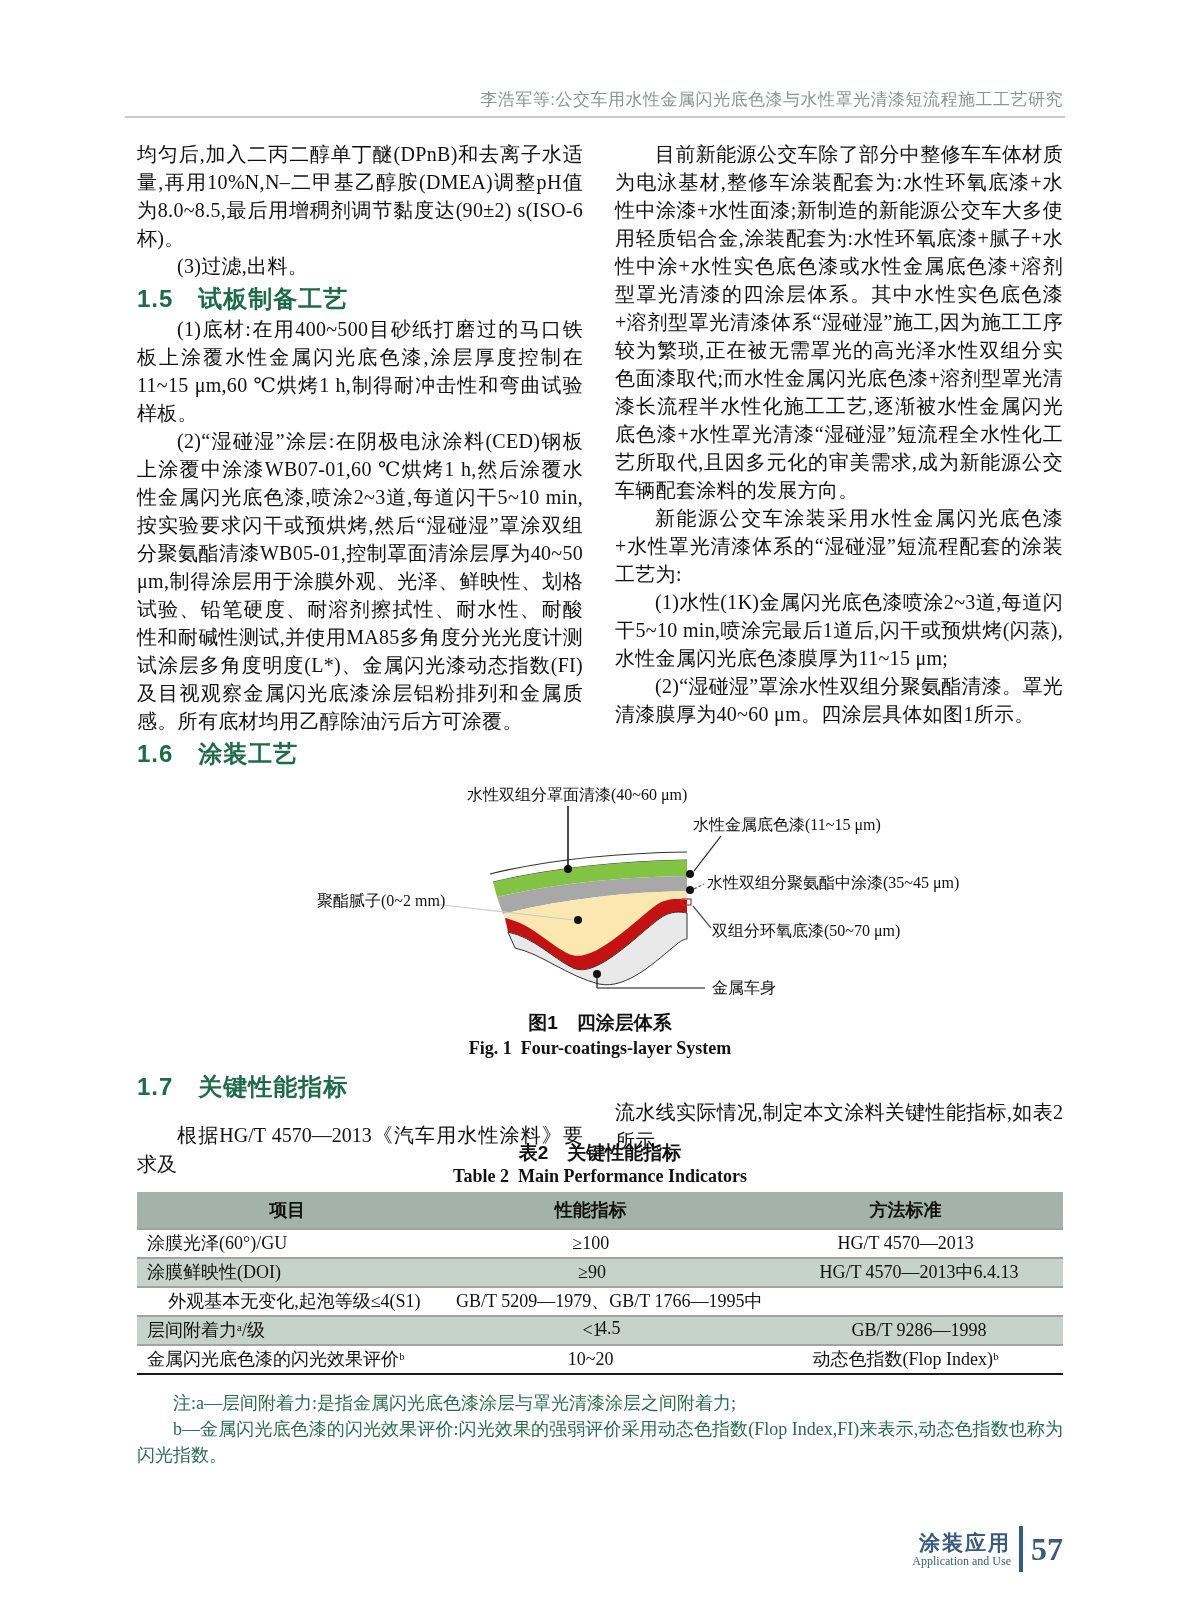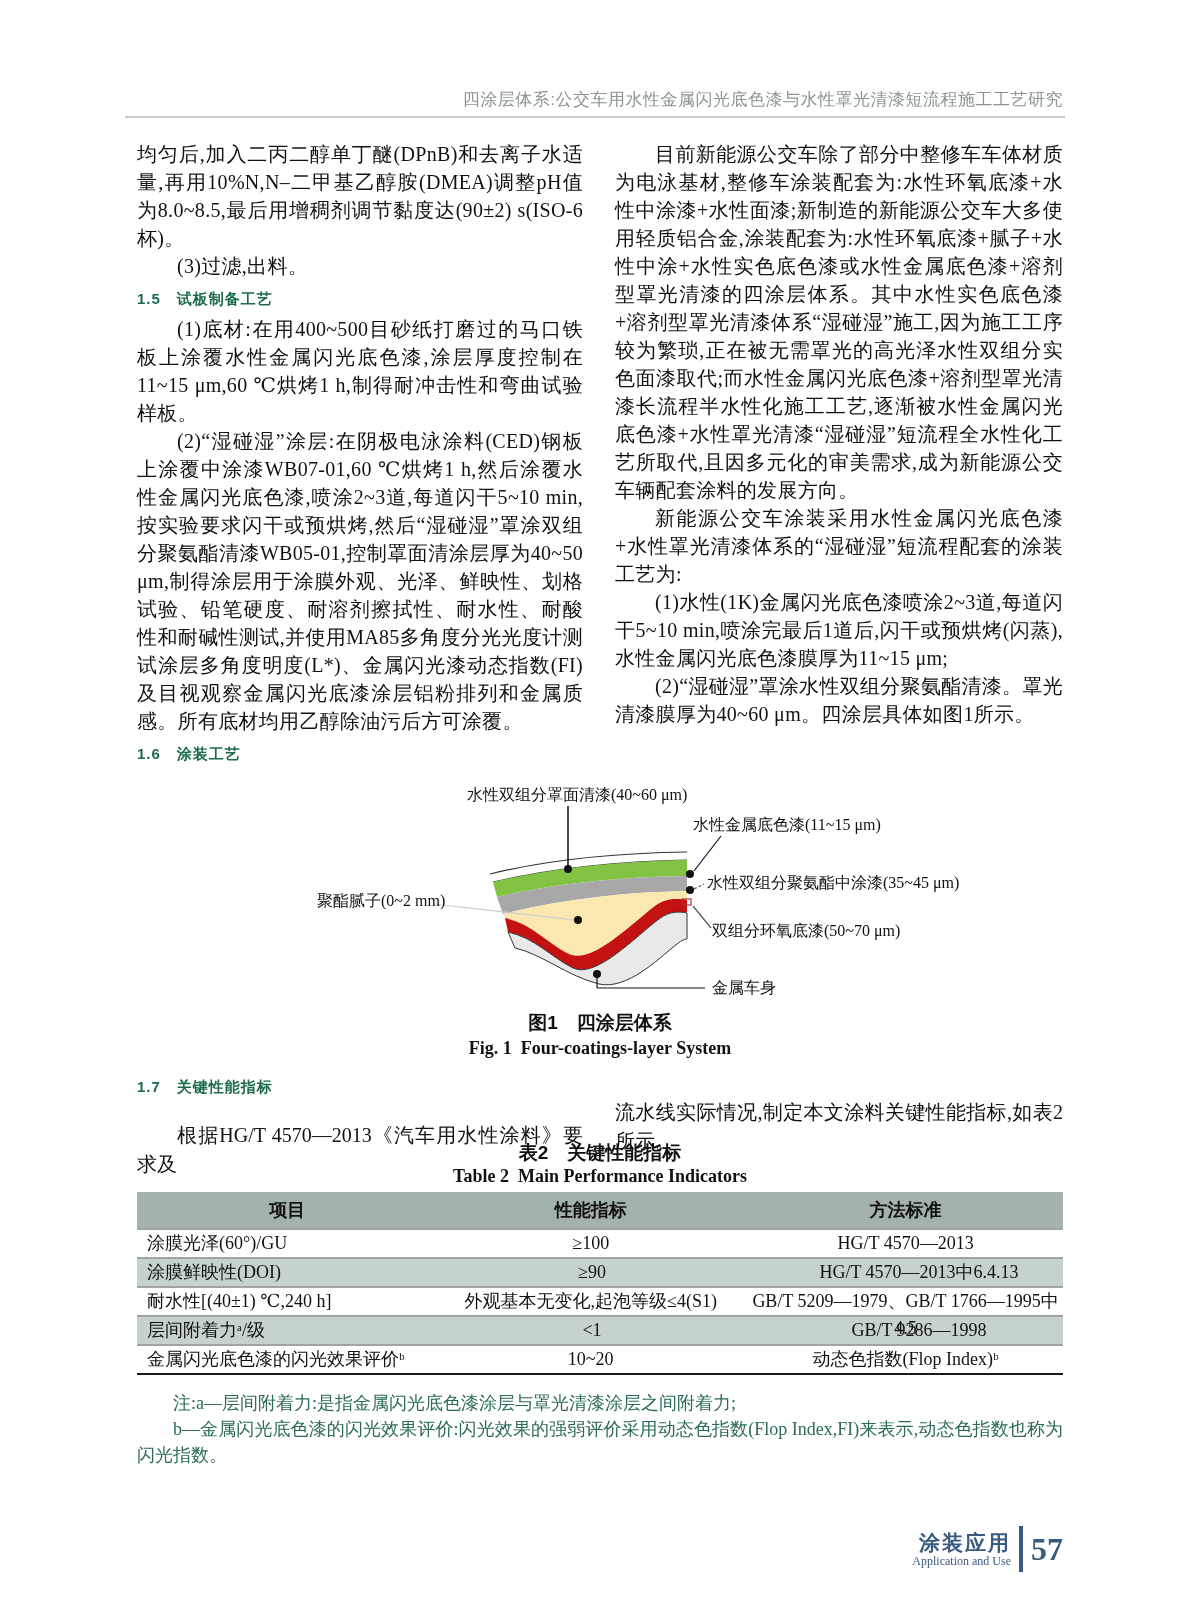--- a/index.html
+++ b/index.html
@@ -22,21 +22,21 @@
     font-size:17px;color:var(--running_gray);letter-spacing:0.5px;
   }
   .head-rule{position:absolute;top:116px;left:125px;width:940px;height:2px;background:#c6cbc8;}
   .col{position:absolute;top:140px;font-size:20px;line-height:28px;text-align:justify;letter-spacing:0.3px;}
   .col-left{left:137px;width:446px;}
   .col-right{left:615px;width:448px;}
   .col p{margin:0;}
   .indent{text-indent:2em;}
   h3.sec{
     margin:5px 0 2px;font-family:"Liberation Sans","DejaVu Sans",sans-serif;
-    font-size:15px;font-weight:bold;color:var(--accent_green);letter-spacing:1px;
+    font-size:24px;font-weight:bold;color:var(--accent_green);letter-spacing:1px;
   }
   .figure-wrap{position:absolute;top:778px;left:137px;width:926px;height:240px;}
   .fig-label{font-size:16px;fill:#111;font-family:"Liberation Serif","DejaVu Serif",serif;}
   .caption{position:absolute;left:137px;width:926px;text-align:center;font-weight:bold;}
   .caption-zh{top:1010px;font-size:19px;font-family:"Liberation Sans","DejaVu Sans",sans-serif;}
   .caption-en{top:1038px;font-size:18px;}
   .sec17-left{position:absolute;top:1072px;left:137px;width:446px;font-size:20px;line-height:29px;text-align:justify;}
   .sec17-right{position:absolute;top:1078px;left:615px;width:448px;font-size:20px;line-height:29px;text-align:justify;}
   .tbl-title{position:absolute;left:137px;width:926px;text-align:center;font-weight:bold;}
   .tbl-title-zh{top:1140px;font-size:19px;font-family:"Liberation Sans","DejaVu Sans",sans-serif;}
@@ -59,21 +59,21 @@
   .footer-zh{font-family:"Liberation Sans","DejaVu Sans",sans-serif;font-weight:bold;font-size:21px;line-height:23px;letter-spacing:2px;}
   .footer-en{font-size:12px;line-height:14px;}
   .footer-bar{width:4px;height:46px;background:var(--footer_blue);margin-right:8px;}
   .footer-page{font-size:32px;font-weight:bold;}
 </style>
 </head>
 <body>
 
 <div class="page">
 
-  <div class="running-title">四涂层体系:公交车用水性金属闪光底色漆与水性罩光清漆短流程施工工艺研究</div>
+  <div class="running-title">李浩军等:公交车用水性金属闪光底色漆与水性罩光清漆短流程施工工艺研究</div>
   <div class="head-rule"></div>
 
   <div class="col col-left">
     <p>均匀后,加入二丙二醇单丁醚(DPnB)和去离子水适量,再用10%N,N–二甲基乙醇胺(DMEA)调整pH值为8.0~8.5,最后用增稠剂调节黏度达(90±2) s(ISO-6杯)。</p>
     <p class="indent">(3)过滤,出料。</p>
     <h3 class="sec">1.5 试板制备工艺</h3>
     <p class="indent">(1)底材:在用400~500目砂纸打磨过的马口铁板上涂覆水性金属闪光底色漆,涂层厚度控制在11~15 μm,60 ℃烘烤1 h,制得耐冲击性和弯曲试验样板。</p>
     <p class="indent">(2)“湿碰湿”涂层:在阴极电泳涂料(CED)钢板上涂覆中涂漆WB07-01,60 ℃烘烤1 h,然后涂覆水性金属闪光底色漆,喷涂2~3道,每道闪干5~10 min,按实验要求闪干或预烘烤,然后“湿碰湿”罩涂双组分聚氨酯清漆WB05-01,控制罩面清涂层厚为40~50 μm,制得涂层用于涂膜外观、光泽、鲜映性、划格试验、铅笔硬度、耐溶剂擦拭性、耐水性、耐酸性和耐碱性测试,并使用MA85多角度分光光度计测试涂层多角度明度(L*)、金属闪光漆动态指数(FI)及目视观察金属闪光底漆涂层铝粉排列和金属质感。所有底材均用乙醇除油污后方可涂覆。</p>
     <h3 class="sec">1.6 涂装工艺</h3>
   </div>
@@ -154,21 +154,20 @@
       <div class="c1">涂膜光泽(60°)/GU</div>
       <div class="c2">≥100</div>
       <div class="c3">HG/T 4570—2013</div>
     </div>
     <div class="trow tr alt">
       <div class="c1">涂膜鲜映性(DOI)</div>
       <div class="c2">≥90</div>
       <div class="c3">HG/T 4570—2013中6.4.13</div>
     </div>
     <div class="trow tr">
-      <div class="c1">耐水性[(40±1) ℃,240 h]</div>
       <div class="c2">外观基本无变化,起泡等级≤4(S1)</div>
       <div class="c3">GB/T 5209—1979、GB/T 1766—1995中4.5</div>
     </div>
     <div class="trow tr alt">
       <div class="c1">层间附着力ᵃ/级</div>
       <div class="c2">&lt;1</div>
       <div class="c3">GB/T 9286—1998</div>
     </div>
     <div class="trow tr">
       <div class="c1">金属闪光底色漆的闪光效果评价ᵇ</div>

